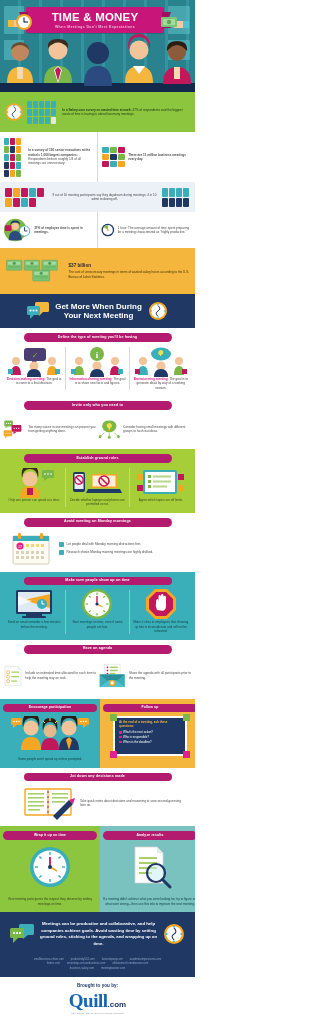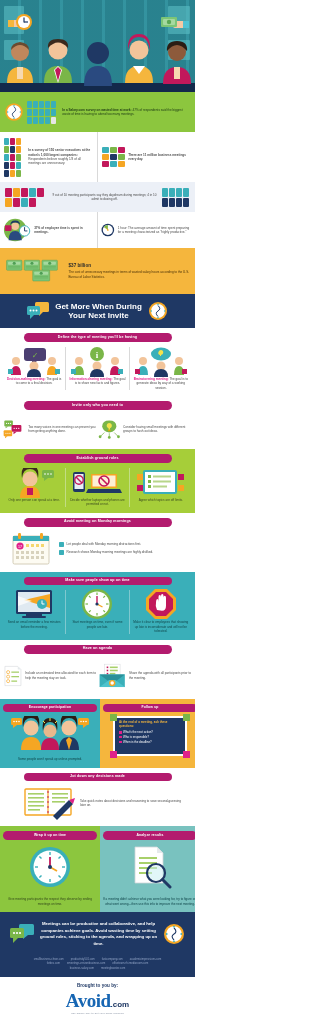--- a/index.html
+++ b/index.html
@@ -121,20 +121,24 @@
     </svg>
 
     <svg class="hand-r" width="30" height="20" viewBox="0 0 30 20">
       <rect x="14" y="8" width="16" height="7" rx="2" fill="#f5c9a4"></rect>
       <rect x="24" y="8" width="6" height="7" fill="#4ec3d4"></rect>
       <rect x="2" y="4" width="16" height="10" rx="1" fill="#7cc576"></rect>
       <rect x="4" y="6" width="12" height="6" rx="1" fill="#a5d9a0"></rect>
       <circle cx="10" cy="9" r="2.2" fill="#5aa855"></circle>
     </svg>
 
+    <div class="banner">
+      <h1>TIME &amp; MONEY</h1>
+      <h2>When  Meetings Don't Meet Expectations</h2>
+    </div>
 
     <svg class="people" viewBox="0 0 195 58" preserveAspectRatio="none">
 
       <circle cx="20" cy="18" r="9" fill="#c0875c"></circle>
       <path d="M11 16 q9 -10 18 0 q0 -7 -9 -8 q-9 1 -9 8z" fill="#6b4a2f"></path>
       <path d="M7 49 q0 -16 13 -16 q13 0 13 16z" fill="#f5b63d"></path>
       <rect x="17" y="33" width="6" height="12" fill="#f7d9b0"></rect>
 
       <circle cx="58" cy="16" r="9.5" fill="#f2c49a"></circle>
       <path d="M48 14 q10 -11 20 0 q1 -9 -10 -9 q-11 0 -10 9z" fill="#3b2a1d"></path>
@@ -335,21 +339,21 @@
       <rect x="0" y="4" width="13" height="9" rx="1.5" fill="#3aafb9"></rect>
       <polygon points="3,13 3,17 7,13" fill="#3aafb9"></polygon>
       <g fill="#fff">
           <circle cx="3.5" cy="8.5" r="1"></circle>
           <circle cx="6.5" cy="8.5" r="1"></circle>
           <circle cx="9.5" cy="8.5" r="1"></circle>
         </g>
     </svg>
     <h3>
       <span>Get More When During</span><br>
-      <span>Your Next Invite</span>
+      <span>Your Next Meeting</span>
     </h3>
     <svg width="20" height="20" viewBox="0 0 20 20">
       <circle cx="10" cy="10" r="9" fill="#f5a623"></circle>
       <circle cx="10" cy="10" r="7" fill="#fff"></circle>
       <path d="M10 4.5 q3.5 3.5 0 5.5 q-3.5 2 0 5.5" stroke="#1f3864" stroke-width="1" fill="none"></path>
       <circle cx="10" cy="3.3" r=".8" fill="#3aafb9"></circle>
         <circle cx="16.7" cy="10" r=".8" fill="#3aafb9"></circle>
       <circle cx="10" cy="16.7" r=".8" fill="#3aafb9"></circle>
         <circle cx="3.3" cy="10" r=".8" fill="#3aafb9"></circle>
     </svg>
@@ -868,17 +872,17 @@
       <span>officeteam.rhi.mediaroom.com</span>
     </div>
     <div class="r">
       <span>business.salary.com</span>
       <span>meetingbooster.com</span>
     </div>
   </div>
 
   <div class="bby">Brought to you by:</div>
   <div class="logo">
-    <span class="q">Avoid</span><span class="dot">.com</span>
+    <span class="q">Quill</span><span class="dot">.com</span>
     <div class="tag">The simple way to get your office supplies</div>
   </div>
 
 </div>
 
 </body></html>

